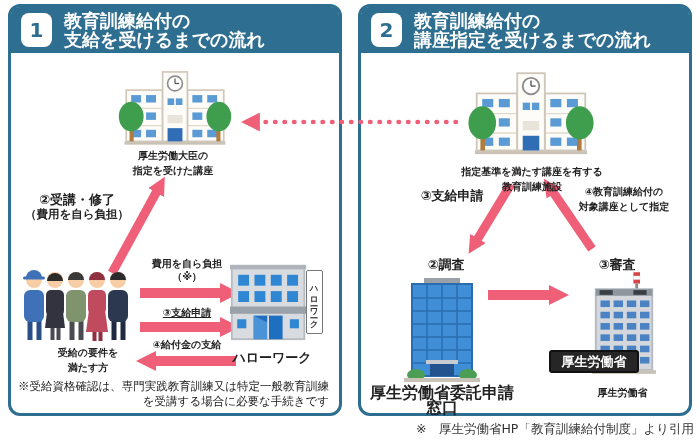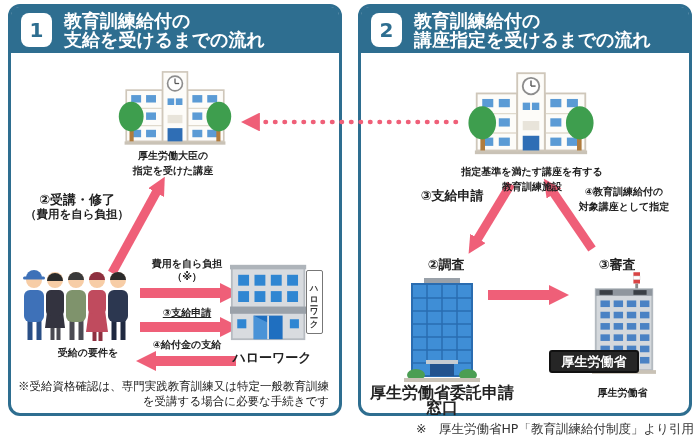--- a/index.html
+++ b/index.html
@@ -180,20 +180,21 @@
     <g>
       <rect x="91.5" y="56" width="5" height="20" fill="#1f2940"></rect>
       <rect x="100.5" y="56" width="5" height="20" fill="#1f2940"></rect>
       <rect x="88" y="26" width="20" height="32" rx="6" fill="#2c3750"></rect>
       <circle cx="98" cy="16" r="8" fill="#f7cda6"></circle>
       <path d="M90,16 a8,8 0 0 1 16,0 z" fill="#2b2b2b"></path>
     </g>
   </svg>
   <div class="lbl p1-people-label">
     <div>受給の要件を</div>
+    <div>満たす方</div>
   </div>
 
   <div class="lbl p1-step1">費用を自ら負担</div>
   <div class="lbl p1-step1-note">（※）</div>
   <div class="lbl p1-step3">③支給申請</div>
   <div class="lbl p1-step4">④給付金の支給</div>
 
   <svg class="abs p1-hellowork" viewBox="0 0 86 90">
     <rect x="2" y="6" width="80" height="80" fill="#d8dbdf" stroke="#b6bbc1" stroke-width="2"></rect>
     <rect x="0" y="4" width="84" height="5" fill="#aeb4ba"></rect>

